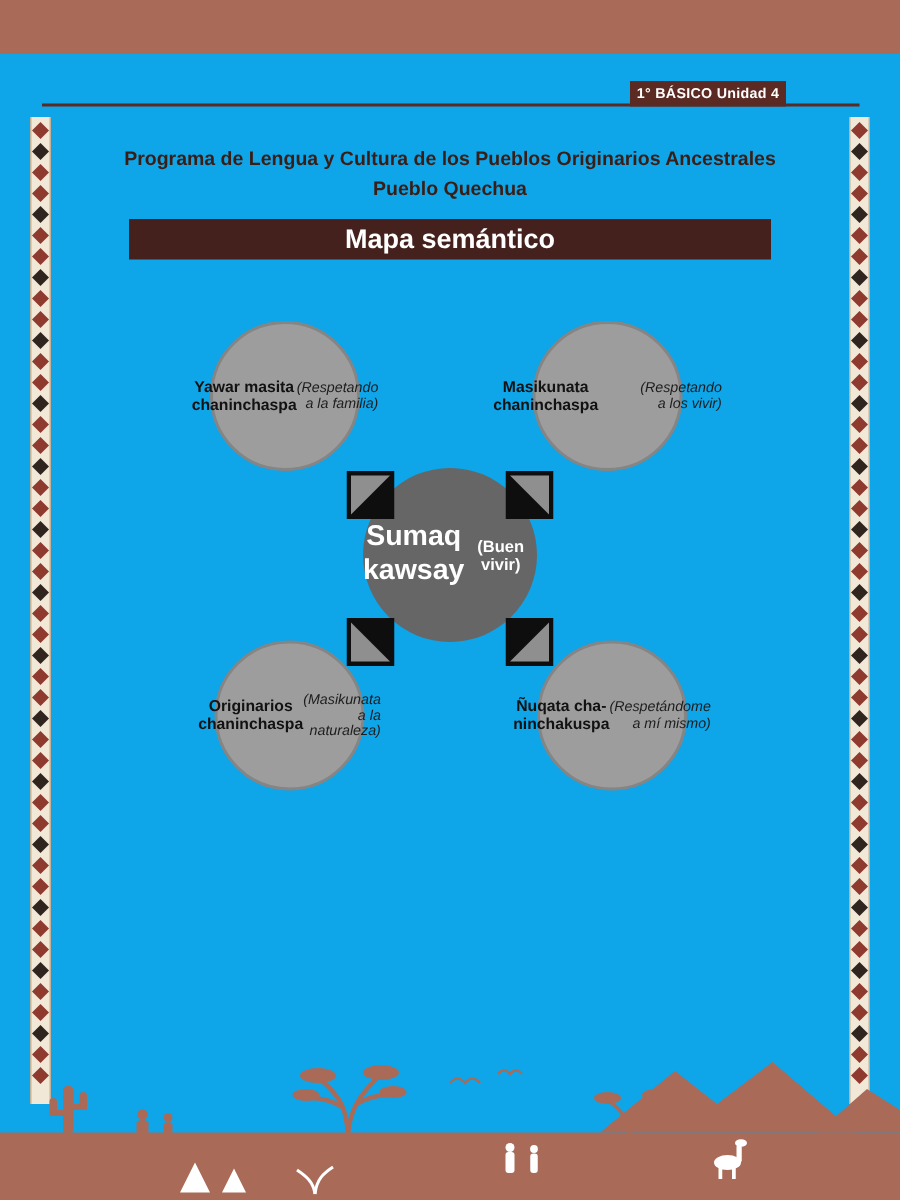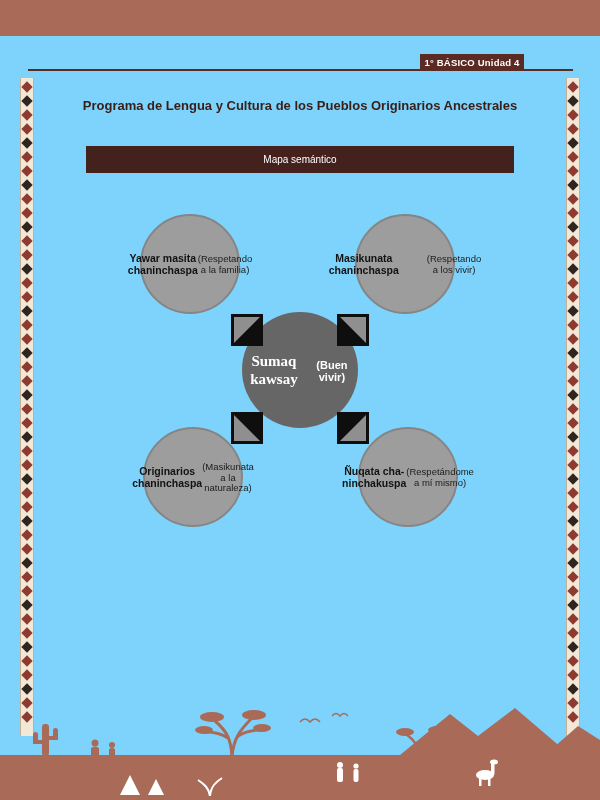--- a/index.html
+++ b/index.html
@@ -1,55 +1,55 @@
 <!DOCTYPE html>
 <html lang="es"><head>
 <meta charset="utf-8">
 <style>
   html,body{margin:0;padding:0;background:#ffffff;}
   .page{
-    position:relative;width:600px;height:800px;background:#7dd3fc;overflow:hidden;
+    position:relative;width:600px;height:800px;background:#0ea5e9;overflow:hidden;
     font-family:"Liberation Sans","DejaVu Sans",sans-serif;
   }
   .top-bar{position:absolute;left:0;top:0;width:600px;height:36px;background:#a96b58;}
   .badge{
     position:absolute;left:420px;top:54px;width:104px;height:17px;background:#5a2a23;
     color:#fff;font-size:9.5px;font-weight:bold;display:flex;align-items:center;justify-content:center;
     letter-spacing:.2px;white-space:nowrap;
   }
   .header-rule{position:absolute;left:28px;top:69px;width:545px;height:2px;background:#5a2a23;}
   .doc-title{
     position:absolute;left:50px;top:96px;width:500px;text-align:center;color:#3a1d15;
     font-weight:bold;font-size:13px;line-height:20px;
   }
   .banner{
     position:absolute;left:86px;top:146px;width:428px;height:27px;background:#45211d;color:#ffffff;
-    font-weight:normal;font-size:10px;display:flex;align-items:center;justify-content:center;
+    font-weight:bold;font-size:18px;display:flex;align-items:center;justify-content:center;
   }
   
   .strip{
     position:absolute;top:78px;width:14px;height:658px;background:#f2e8d8;
     border-left:1px solid #c4b096;border-right:1px solid #c4b096;box-sizing:border-box;
     display:flex;flex-direction:column;align-items:center;overflow:hidden;padding-top:2px;
   }
   .strip-left{left:20px;}
   .strip-right{left:566px;}
   .diamond{width:8px;height:8px;margin:3px 0;transform:rotate(45deg);flex:0 0 auto;}
   .d-red{background:#8e3a2e;}
   .d-dark{background:#30241f;}
   
   .node{
     position:absolute;border-radius:50%;display:flex;flex-direction:row;align-items:center;
     justify-content:center;text-align:center;box-sizing:border-box;
   }
   .satellite{width:100px;height:100px;background:#9d9d9d;border:2px solid #858585;color:#121212;padding:4px;z-index:1;}
   .satellite .title{font-weight:bold;font-size:10.5px;line-height:1.18;}
-  .satellite .subtitle{font-size:9.5px;line-height:1.15;margin-top:2px;color:#1c1c1c;}
+  .satellite .subtitle{font-style:italic;font-size:9.5px;line-height:1.15;margin-top:2px;color:#1c1c1c;text-align:right;}
   .center-node{width:116px;height:116px;background:#666666;color:#ffffff;z-index:2;left:242px;top:312px;}
-  .center-node .title{font-weight:bold;font-size:15px;line-height:1.2;width:74px;font-family:Liberation Serif, serif;}
+  .center-node .title{font-weight:bold;font-size:19px;line-height:1.2;width:74px;}
   .center-node .subtitle{font-weight:bold;font-size:11px;margin-top:1px;}
   #node-tl{left:140px;top:214px;}
   #node-tr{left:355px;top:214px;gap:28px;}
   #node-bl{left:143px;top:427px;}
   #node-br{left:358px;top:427px;}
   .arrow{position:absolute;width:32px;height:32px;z-index:3;}
   #arrow-nw{left:231px;top:314px;}
   #arrow-ne{left:337px;top:314px;}
   #arrow-sw{left:231px;top:412px;}
   #arrow-se{left:337px;top:412px;}
@@ -60,20 +60,21 @@
 
 <div class="page">
 
   <div class="top-bar"></div>
 
   <div class="badge">1° BÁSICO Unidad 4</div>
   <div class="header-rule"></div>
 
   <div class="doc-title">
     <div>Programa de Lengua y Cultura de los Pueblos Originarios Ancestrales</div>
+    <div>Pueblo Quechua</div>
   </div>
 
   <div class="banner">
     <span>Mapa semántico</span>
   </div>
 
   <div class="strip strip-left">
       <div class="diamond d-red"></div>
       <div class="diamond d-dark"></div>
       <div class="diamond d-red"></div>

